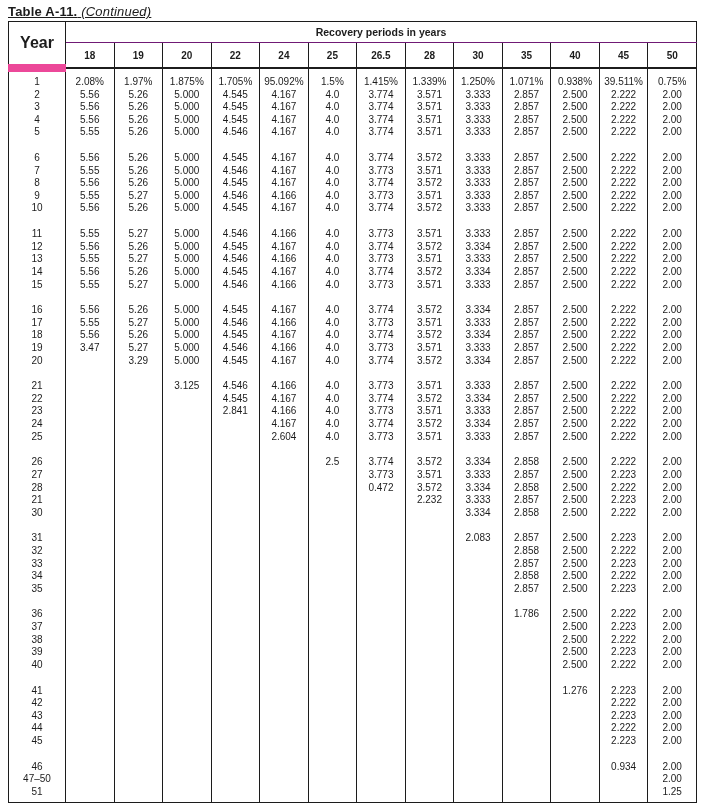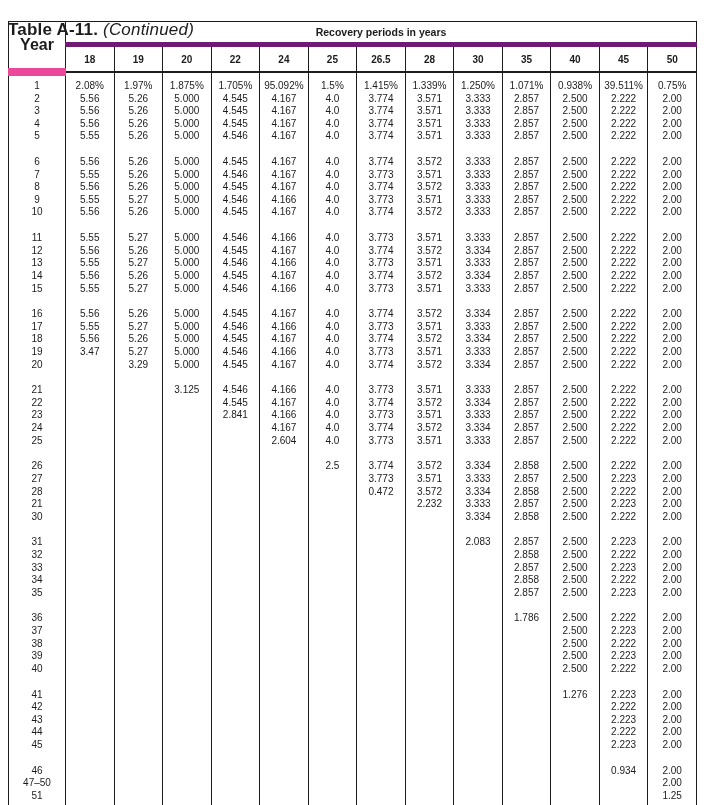--- a/index.html
+++ b/index.html
@@ -1,35 +1,35 @@
 <!DOCTYPE html>
 <html><head>
 <meta charset="utf-8">
 <style>
   html,body{margin:0;padding:0;background:#fff;}
   .page{
     position:relative;width:704px;height:805px;background:#ffffff;
     font-family:"Liberation Sans","DejaVu Sans",sans-serif;color:#1c1c1c;
     overflow:hidden;
   }
-  .title{position:absolute;left:8px;top:20px;font-size:17px;letter-spacing:.2px;white-space:nowrap;}
+  .title{position:absolute;left:8px;top:4px;font-size:13px;letter-spacing:.2px;white-space:nowrap;text-decoration:underline;}
   .title .b{font-weight:bold;}
   .title .i{font-style:italic;}
   table.t{
     position:absolute;left:8px;top:21px;width:689px;
     border-collapse:collapse;table-layout:fixed;
     border:1px solid #1c1c1c;
   }
   .t th,.t td{
     border-left:1px solid #1c1c1c;border-right:1px solid #1c1c1c;
     padding:0;text-align:center;vertical-align:middle;
     font-size:10px;overflow:hidden;white-space:nowrap;
   }
   .t thead th{font-weight:bold;}
-  .t .group-h{height:20px;border-bottom:5px solid #701a75;font-size:10.5px;}
+  .t .group-h{height:20px;border-bottom:1px solid #701a75;font-size:10.5px;}
   .t .year-h{border-bottom:8px solid #ec4899;font-size:16px;}
   .t .colh th{height:24px;border-bottom:2px solid #1c1c1c;font-size:10px;}
   .t tbody td{height:12.6px;line-height:12.6px;font-size:10px;}
   .t tr.pad td{height:4px;line-height:4px;}
   .t tr.gap td{height:13.1px;line-height:13.1px;}
 </style>
 </head>
 <body>
 
 <div class="page">

